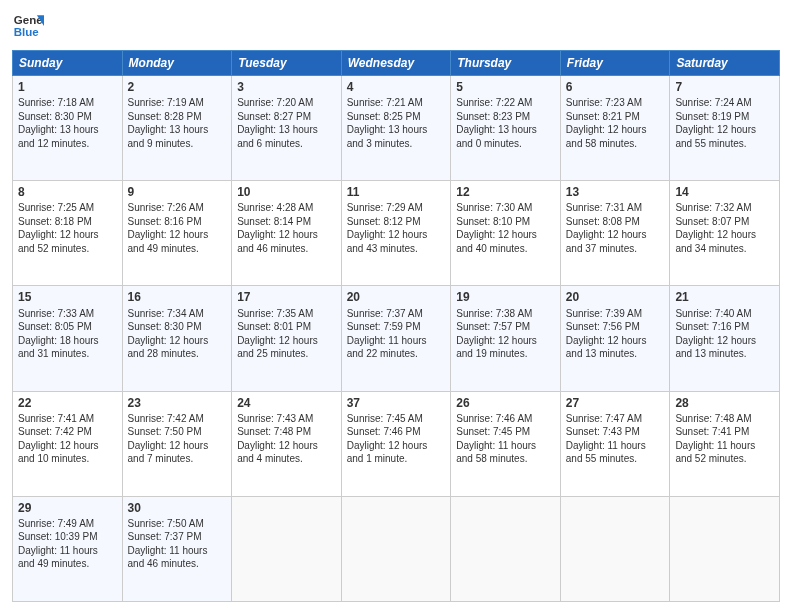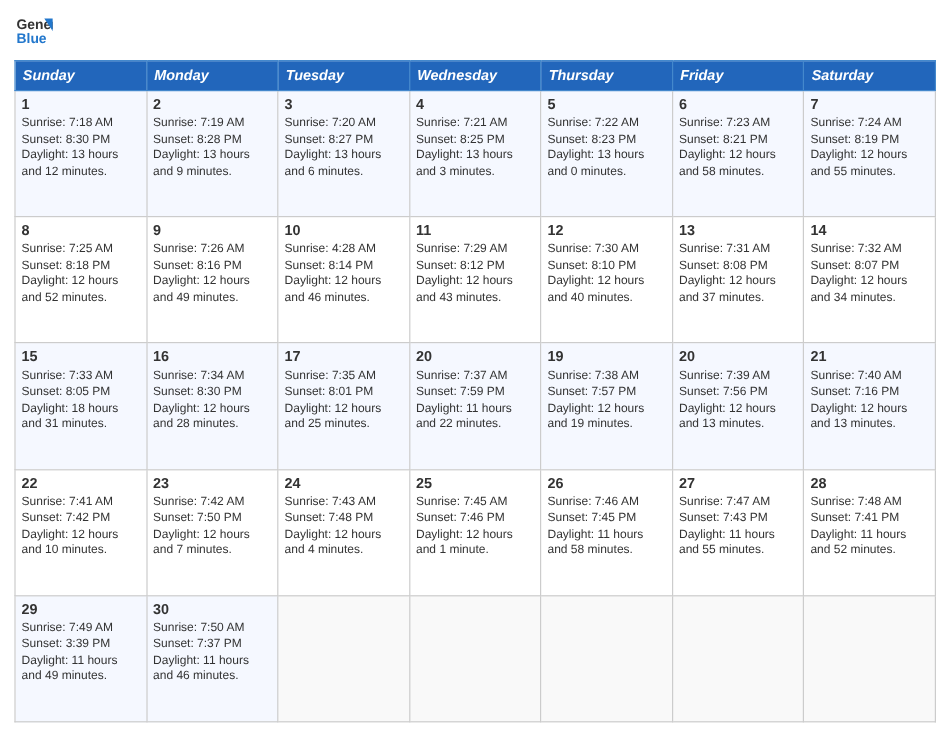--- a/index.html
+++ b/index.html
@@ -159,27 +159,27 @@
           <td><span class="day-num">17</span><span>Sunrise: 7:35 AM</span><br><span>Sunset: 8:01 PM</span><br><span>Daylight: 12 hours and 25 minutes.</span></td>
           <td><span class="day-num">20</span><span>Sunrise: 7:37 AM</span><br><span>Sunset: 7:59 PM</span><br><span>Daylight: 11 hours and 22 minutes.</span></td>
           <td><span class="day-num">19</span><span>Sunrise: 7:38 AM</span><br><span>Sunset: 7:57 PM</span><br><span>Daylight: 12 hours and 19 minutes.</span></td>
           <td><span class="day-num">20</span><span>Sunrise: 7:39 AM</span><br><span>Sunset: 7:56 PM</span><br><span>Daylight: 12 hours and 13 minutes.</span></td>
           <td><span class="day-num">21</span><span>Sunrise: 7:40 AM</span><br><span>Sunset: 7:16 PM</span><br><span>Daylight: 12 hours and 13 minutes.</span></td>
         </tr>
         <tr>
           <td><span class="day-num">22</span><span>Sunrise: 7:41 AM</span><br><span>Sunset: 7:42 PM</span><br><span>Daylight: 12 hours and 10 minutes.</span></td>
           <td><span class="day-num">23</span><span>Sunrise: 7:42 AM</span><br><span>Sunset: 7:50 PM</span><br><span>Daylight: 12 hours and 7 minutes.</span></td>
           <td><span class="day-num">24</span><span>Sunrise: 7:43 AM</span><br><span>Sunset: 7:48 PM</span><br><span>Daylight: 12 hours and 4 minutes.</span></td>
-          <td><span class="day-num">25</span><span>Sunrise: 7:45 AM</span><br><span>Sunset: 7:46 PM</span><br><span>Daylight: 12 hours and 1 minute.</span></td>
+          <td><span class="day-num">37</span><span>Sunrise: 7:45 AM</span><br><span>Sunset: 7:46 PM</span><br><span>Daylight: 12 hours and 1 minute.</span></td>
           <td><span class="day-num">26</span><span>Sunrise: 7:46 AM</span><br><span>Sunset: 7:45 PM</span><br><span>Daylight: 11 hours and 58 minutes.</span></td>
           <td><span class="day-num">27</span><span>Sunrise: 7:47 AM</span><br><span>Sunset: 7:43 PM</span><br><span>Daylight: 11 hours and 55 minutes.</span></td>
           <td><span class="day-num">28</span><span>Sunrise: 7:48 AM</span><br><span>Sunset: 7:41 PM</span><br><span>Daylight: 11 hours and 52 minutes.</span></td>
         </tr>
         <tr>
-          <td><span class="day-num">29</span><span>Sunrise: 7:49 AM</span><br><span>Sunset: 3:39 PM</span><br><span>Daylight: 11 hours and 49 minutes.</span></td>
+          <td><span class="day-num">29</span><span>Sunrise: 7:49 AM</span><br><span>Sunset: 10:39 PM</span><br><span>Daylight: 11 hours and 49 minutes.</span></td>
           <td><span class="day-num">30</span><span>Sunrise: 7:50 AM</span><br><span>Sunset: 7:37 PM</span><br><span>Daylight: 11 hours and 46 minutes.</span></td>
           <td class="cell-empty"></td>
           <td class="cell-empty"></td>
           <td class="cell-empty"></td>
           <td class="cell-empty"></td>
           <td class="cell-empty"></td>
         </tr>
       </tbody>
   </table>
 </div>

